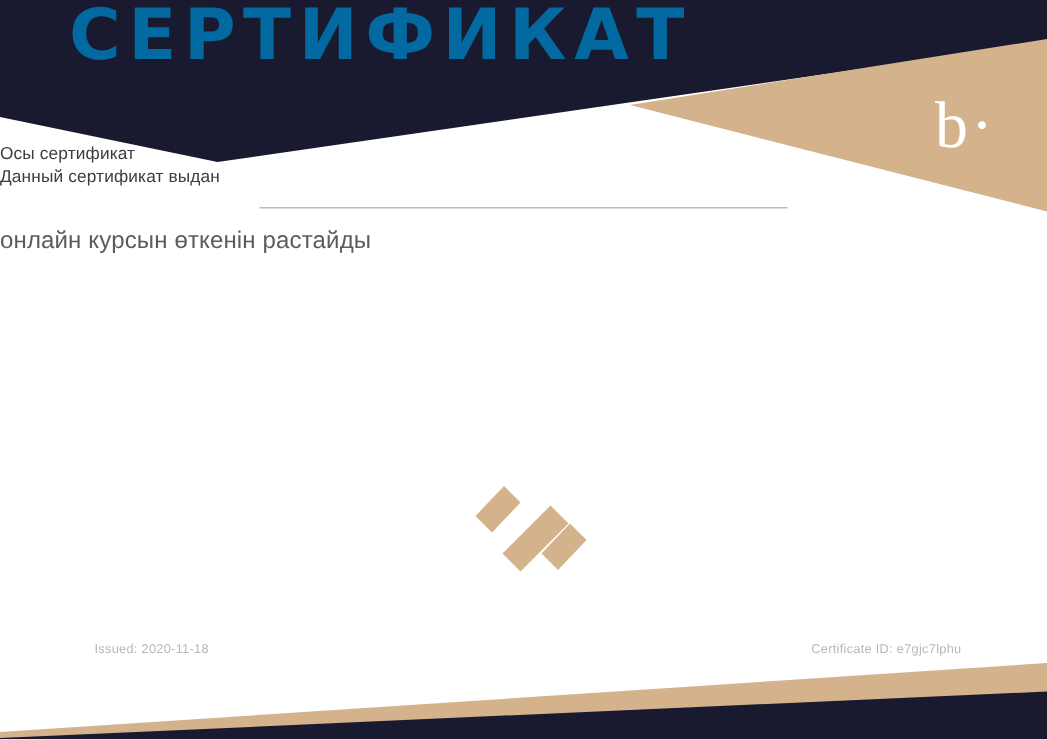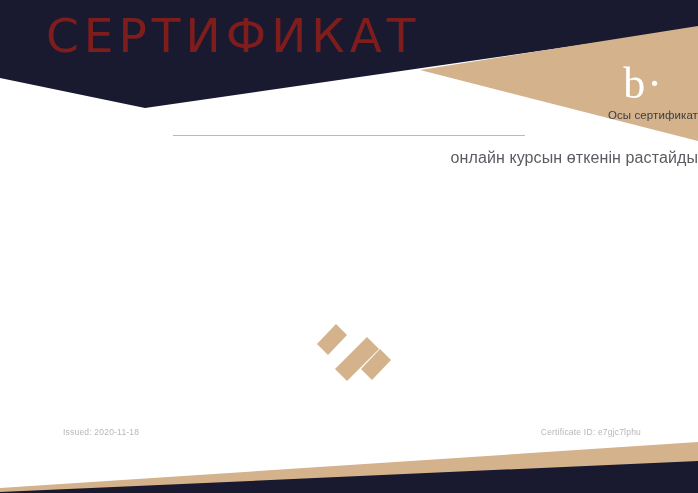--- a/index.html
+++ b/index.html
@@ -27,26 +27,26 @@
   .deco-svg {
     display: block;
     width: 698px;
     height: 493px;
   }
 
   
   .header-title {
     position: absolute;
     left: 46px;
-    top: 12px;
+    top: 0;
     font-size: 47px;
     line-height: 1;
     letter-spacing: 5px;
-    color: #7f1d1d;
-    font-weight: 400;
+    color: #0369a1;
+    font-weight: 700;
     font-family: "DejaVu Sans", sans-serif;
     white-space: nowrap;
   }
 
   
   .brand-logo {
     position: absolute;
     right: 34px;
     top: 62px;
     color: #ffffff;
@@ -56,22 +56,22 @@
     font-weight: 400;
     letter-spacing: 2px;
     white-space: nowrap;
   }
 
   
   .body-block {
     position: absolute;
     left: 0;
     right: 0;
-    top: 108px;
-    text-align: right;
+    top: 96px;
+    text-align: left;
   }
   .intro-line {
     font-size: 11.5px;
     color: #3c3c43;
     line-height: 15px;
     letter-spacing: 0.1px;
   }
   .recipient-name {
     margin-top: 14px;
     font-size: 20px;
@@ -151,20 +151,21 @@
       <polygon points="0,488 698,442 698,461 0,492" fill="#d3b28c"></polygon>
     </svg>
   </div>
 
   <div class="header-title">СЕРТИФИКАТ</div>
 
   <div class="brand-logo">b·</div>
 
   <div class="body-block">
     <div class="intro-line">Осы сертификат</div>
+    <div class="intro-line">Данный сертификат выдан</div>
 
 
 
 
     <div class="title-rule"></div>
 
     <div class="confirm-line">онлайн курсын өткенін растайды</div>
   </div>
 
   <div class="emblem">

